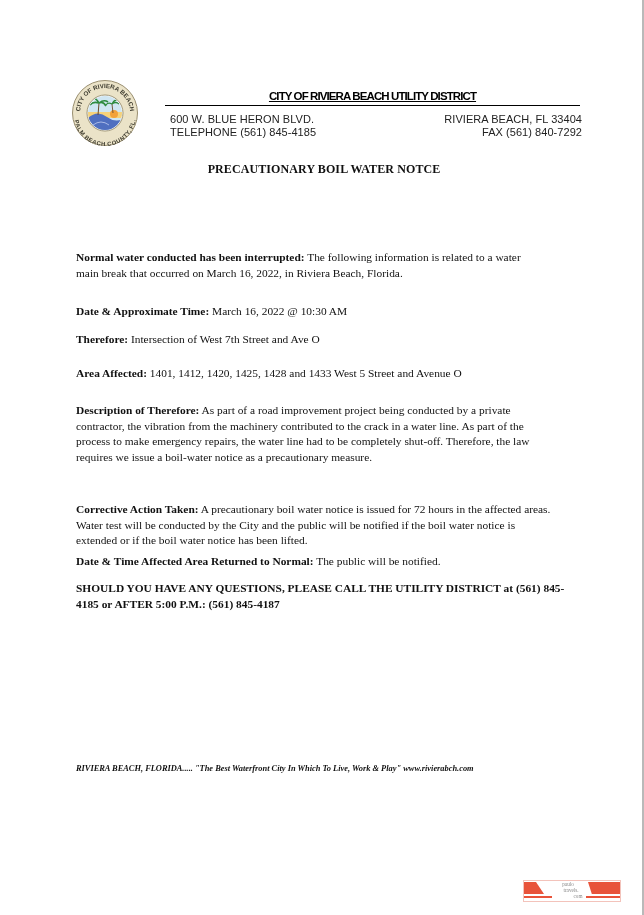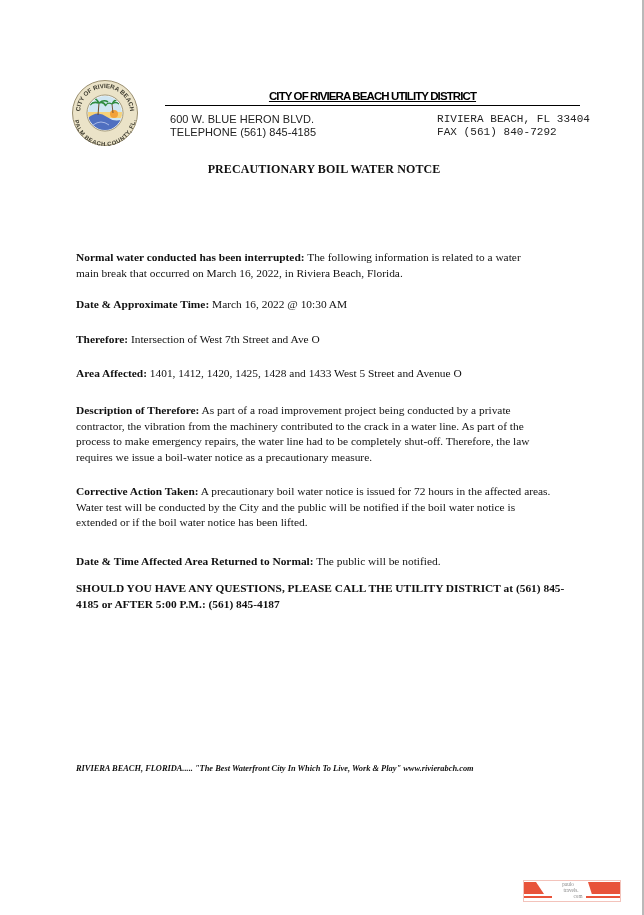--- a/index.html
+++ b/index.html
@@ -18,21 +18,21 @@
       font-family: "Liberation Sans", sans-serif; font-weight: 700; font-size: 11.5px;
       letter-spacing: -0.9px; text-decoration: underline; text-underline-offset: 1px;
       color: #000;
     }
     .rule { position: absolute; left: 165px; top: 105px; width: 415px; height: 1px; background: #000; }
     .addr {
       position: absolute; font-family: "Liberation Sans", sans-serif; font-size: 11px;
       line-height: 12.5px; color: #222; letter-spacing: 0.05px;
     }
     .addr-left { left: 170px; top: 113px; }
-    .addr-right { right: 54px; top: 113px; text-align: left; font-family: Liberation Mono, monospace; }
+    .addr-right { right: 62px; top: 113px; text-align: right; }
 
     .notice-title {
       position: absolute; left: 0; width: 648px; top: 162px; text-align: center;
       font-weight: 700; font-size: 12px; letter-spacing: 0.1px;
     }
 
     .para {
       position: absolute; left: 76px; width: 470px;
       font-size: 11.4px; line-height: 15.5px; color: #111;
     }
@@ -102,37 +102,37 @@
     <div>FAX (561) 840-7292</div>
   </div>
 
   <div class="notice-title">PRECAUTIONARY BOIL WATER NOTCE</div>
 
 
   <div class="para" style="top:250px;">
     <b>Normal water conducted has been interrupted:</b><span> The following information is related to a water main break that occurred on March 16, 2022, in Riviera Beach, Florida.</span>
   </div>
 
-  <div class="para" style="top:297px;">
+  <div class="para" style="top:304px;">
     <b>Date &amp; Approximate Time:</b><span> March 16, 2022 @ 10:30 AM</span>
   </div>
 
   <div class="para" style="top:332px;">
     <b>Therefore:</b><span> Intersection of West 7th Street and Ave O</span>
   </div>
 
   <div class="para" style="top:366px;">
     <b>Area Affected:</b><span> 1401, 1412, 1420, 1425, 1428 and 1433 West 5 Street and Avenue O</span>
   </div>
 
   <div class="para" style="top:403px; width:480px;">
     <b>Description of Therefore:</b><span> As part of a road improvement project being conducted by a private contractor, the vibration from the machinery contributed to the crack in a water line. As part of the process to make emergency repairs, the water line had to be completely shut-off. Therefore, the law requires we issue a boil-water notice as a precautionary measure.</span>
   </div>
 
-  <div class="para" style="top:484px; width:476px;">
+  <div class="para" style="top:502px; width:476px;">
     <b>Corrective Action Taken:</b><span> A precautionary boil water notice is issued for 72 hours in the affected areas. Water test will be conducted by the City and the public will be notified if the boil water notice is extended or if the boil water notice has been lifted.</span>
   </div>
 
   <div class="para" style="top:554px;">
     <b>Date &amp; Time Affected Area Returned to Normal:</b><span> The public will be notified.</span>
   </div>
 
   <div class="para" style="top:581px; width:498px;font-weight:bold;">SHOULD YOU HAVE ANY QUESTIONS, PLEASE CALL THE UTILITY DISTRICT at (561) 845-4185 or AFTER 5:00 P.M.: (561) 845-4187</div>
 
   <div class="footer-tag">RIVIERA BEACH, FLORIDA..... "The Best Waterfront City In Which To Live, Work &amp; Play" www.rivierabch.com</div>

